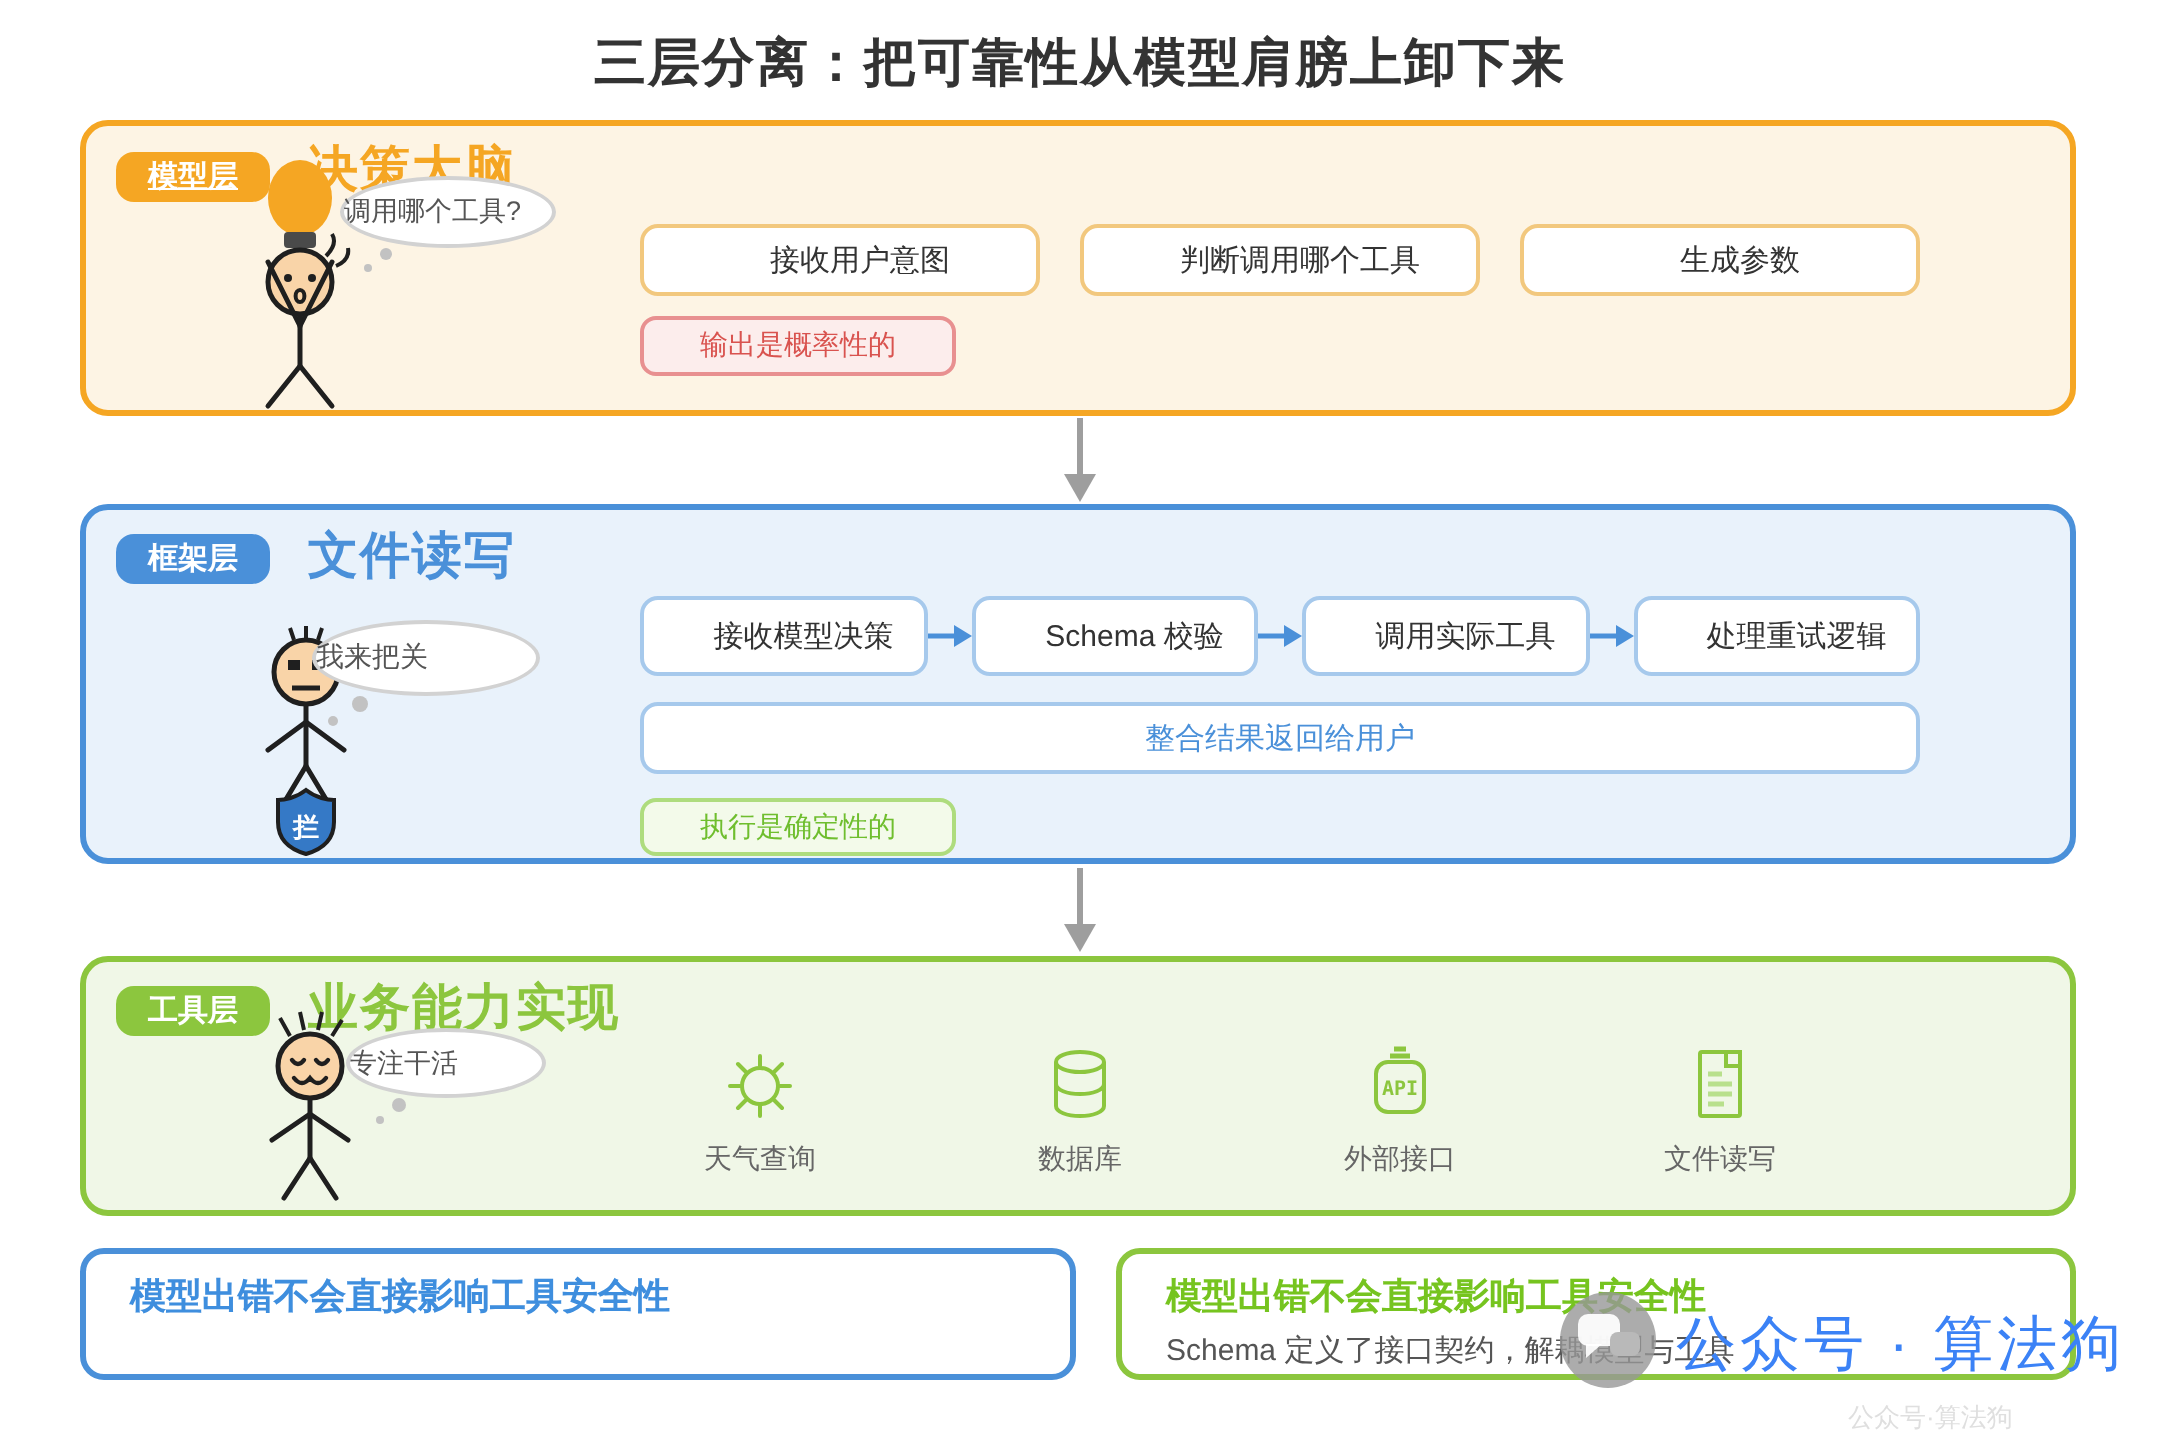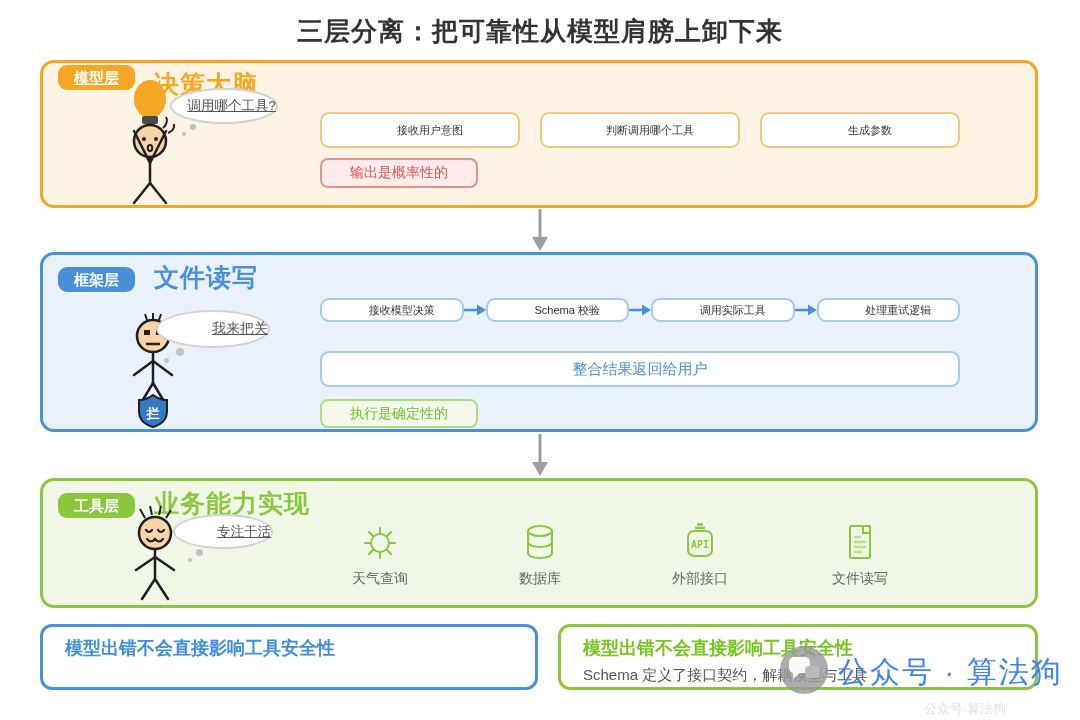--- a/index.html
+++ b/index.html
@@ -19,27 +19,27 @@
   .badge-orange { background:#F5A623; }
   .badge-blue   { background:#4A90D9; }
   .badge-green  { background:#8CC63E; }
 
   .panel-title { position:absolute; font-size:25px; font-weight:bold; letter-spacing:1px; }
   .pt-orange { color:#F5A623; } .pt-blue { color:#4A90D9; } .pt-green { color:#8CC63E; }
 
   .figure { position:absolute; }
 
   .bubble { position:absolute; background:#fff; border:2px solid #D2D2D2; border-radius:50%;
-            display:flex; align-items:center; justify-content:flex-end;
-            font-size:13.5px; color:#555; z-index:2;text-decoration:underline; }
+            display:flex; align-items:center; justify-content:flex-start;
+            font-size:13.5px; color:#555; z-index:2; }
   .dot { position:absolute; background:#C2C2C2; border-radius:50%; z-index:2; }
 
   .steps-row { position:absolute; display:flex; gap:20px; }
   .step-box { flex:1; background:#fff; border-radius:9px; display:flex; align-items:center;
-              justify-content:center; font-size:11px; color:#333;padding-left:20px; }
+              justify-content:center; font-size:15px; color:#333;padding-left:20px; }
   .sb-orange { border:2px solid #F2C87E; }
   .sb-blue   { border:2px solid #A6C9EC; }
 
   .flow-row { position:absolute; display:flex; align-items:center; }
   .flow-row .step-box { height:100%; }
   .flow-arrow { flex:none; margin:0 0; }
 
   .wide-box { position:absolute; background:#fff; border:2px solid #A6C9EC; border-radius:9px;
               display:flex; align-items:center; justify-content:center;
               font-size:15px; color:#4A90D9; box-sizing:border-box; }
@@ -69,21 +69,21 @@
   .wm-small { left:924px; top:700px; font-size:13px; color:#DFDFDF; }
 </style>
 </head>
 <body>
 
 <div class="canvas">
 
   <div class="page-title">三层分离：把可靠性从模型肩膀上卸下来</div>
 
   <section class="panel panel-model">
-    <span class="badge badge-orange" style="left:15px; top:2px;text-decoration:underline;">模型层</span>
+    <span class="badge badge-orange" style="left:15px; top:13px;text-decoration:underline;">模型层</span>
     <span class="panel-title pt-orange" style="left:111px; top:5px;">决策大脑</span>
 
     <svg class="figure" style="left:57px; top:14px;" width="100" height="128" viewBox="0 0 100 128">
       <ellipse cx="50" cy="22" rx="16" ry="19" fill="#F5A623"></ellipse>
       <rect x="42" y="39" width="16" height="8" rx="2" fill="#4A4A4A"></rect>
       <circle cx="50" cy="64" r="16" fill="#F9D4A8" stroke="#1F1F1F" stroke-width="2.5"></circle>
       <path d="M63,51 q6,-6 3,-11 M68,56 q7,-3 6,-9" stroke="#1F1F1F" stroke-width="2" fill="none"></path>
       <circle cx="44" cy="62" r="2" fill="#1F1F1F"></circle>
       <circle cx="56" cy="62" r="2" fill="#1F1F1F"></circle>
       <ellipse cx="50" cy="71" rx="2.2" ry="3" fill="none" stroke="#1F1F1F" stroke-width="2"></ellipse>
@@ -128,21 +128,21 @@
       <path d="M50,84 c5,4 11,5 14,5 v11 c0,10 -7,14 -14,16 c-7,-2 -14,-6 -14,-16 v-11 c3,0 9,-1 14,-5 z" fill="#3579C6" stroke="#1F1F1F" stroke-width="2"></path>
       <text x="50" y="107" text-anchor="middle" font-size="13" font-weight="bold" fill="#ffffff">拦</text>
     </svg>
 
     <div class="bubble" style="left:113px; top:55px; width:110px; height:34px; font-size:14px;">
       <span>我来把关</span>
     </div>
     <span class="dot" style="left:133px; top:93px; width:8px; height:8px;"></span>
     <span class="dot" style="left:121px; top:103px; width:5px; height:5px;"></span>
 
-    <div class="flow-row" style="left:277px; top:45px; width:640px; height:20px;">
+    <div class="flow-row" style="left:277px; top:45px; width:640px; height:36px;">
       <div class="step-box sb-blue">接收模型决策</div>
       <svg class="flow-arrow" width="22" height="14" viewBox="0 0 22 14">
         <line x1="0" y1="7" x2="14" y2="7" stroke="#4A90D9" stroke-width="2.5"></line>
         <polygon points="13,1.5 22,7 13,12.5" fill="#4A90D9"></polygon>
       </svg>
       <div class="step-box sb-blue">Schema 校验</div>
       <svg class="flow-arrow" width="22" height="14" viewBox="0 0 22 14">
         <line x1="0" y1="7" x2="14" y2="7" stroke="#4A90D9" stroke-width="2.5"></line>
         <polygon points="13,1.5 22,7 13,12.5" fill="#4A90D9"></polygon>
       </svg>

